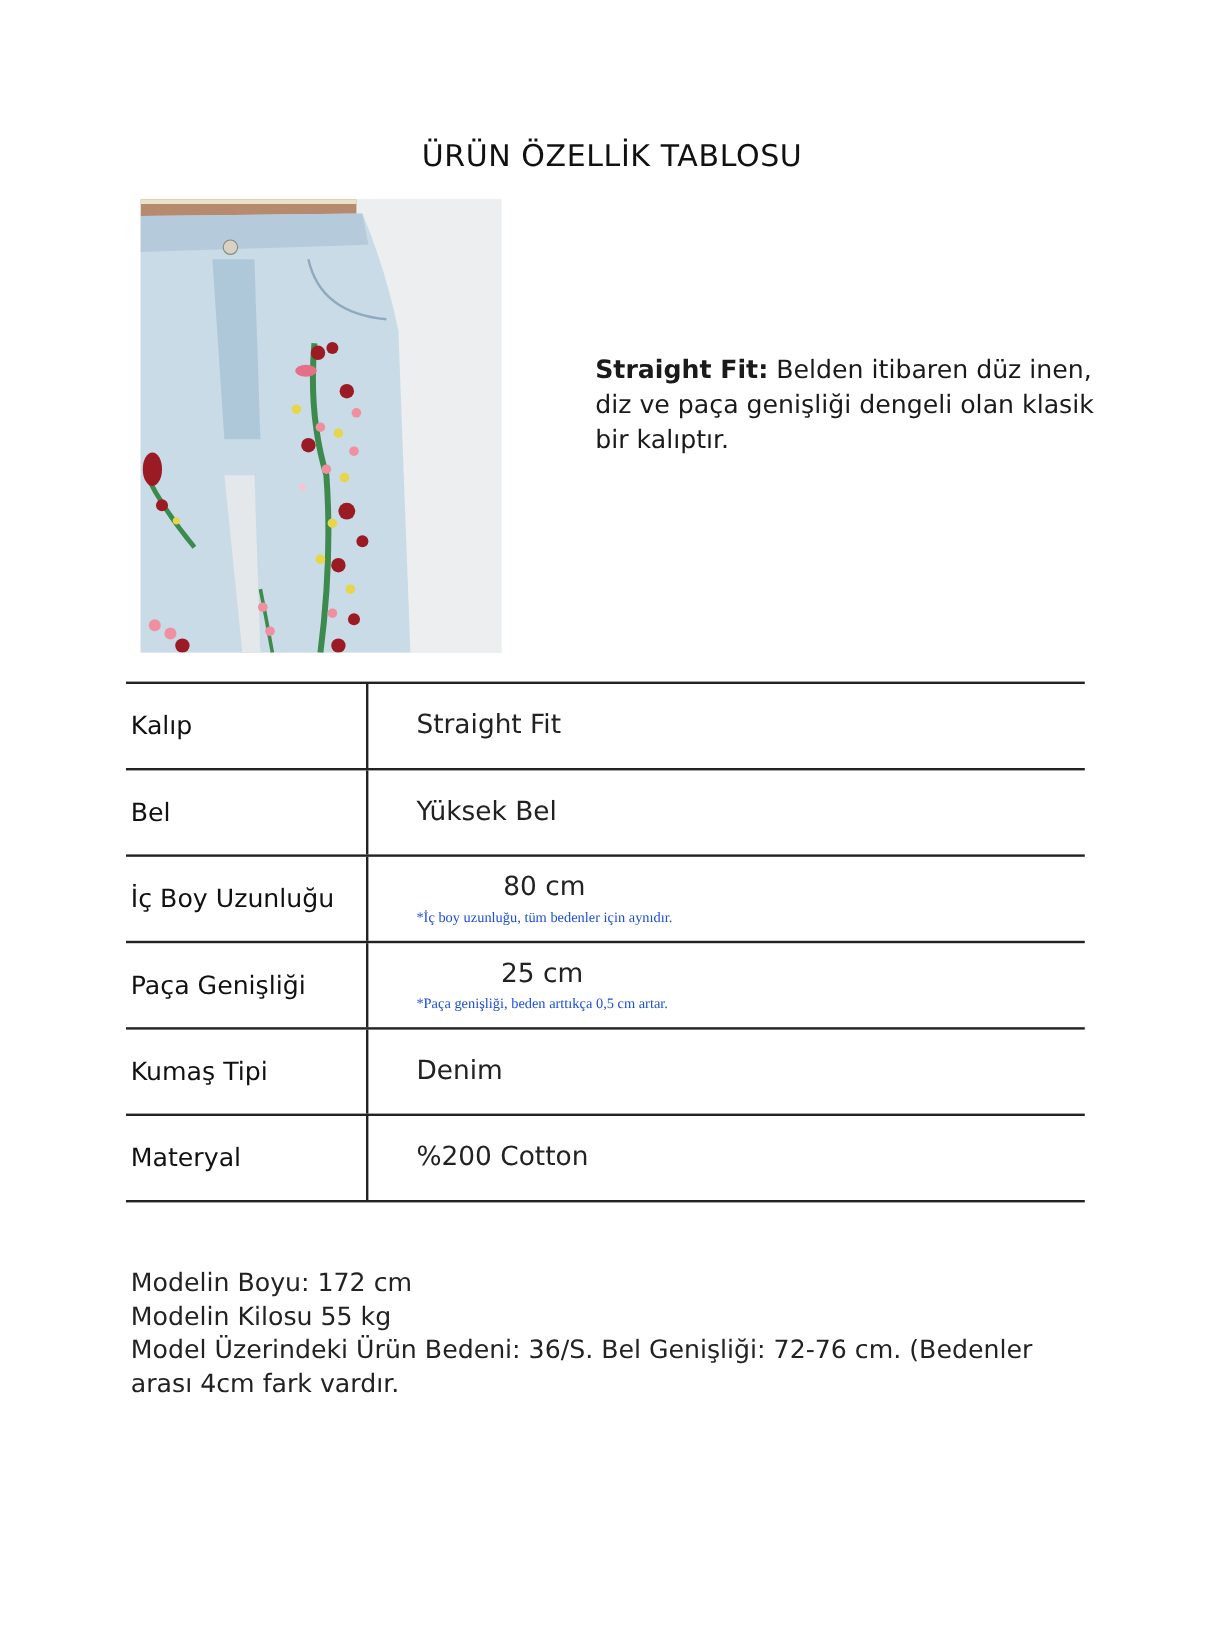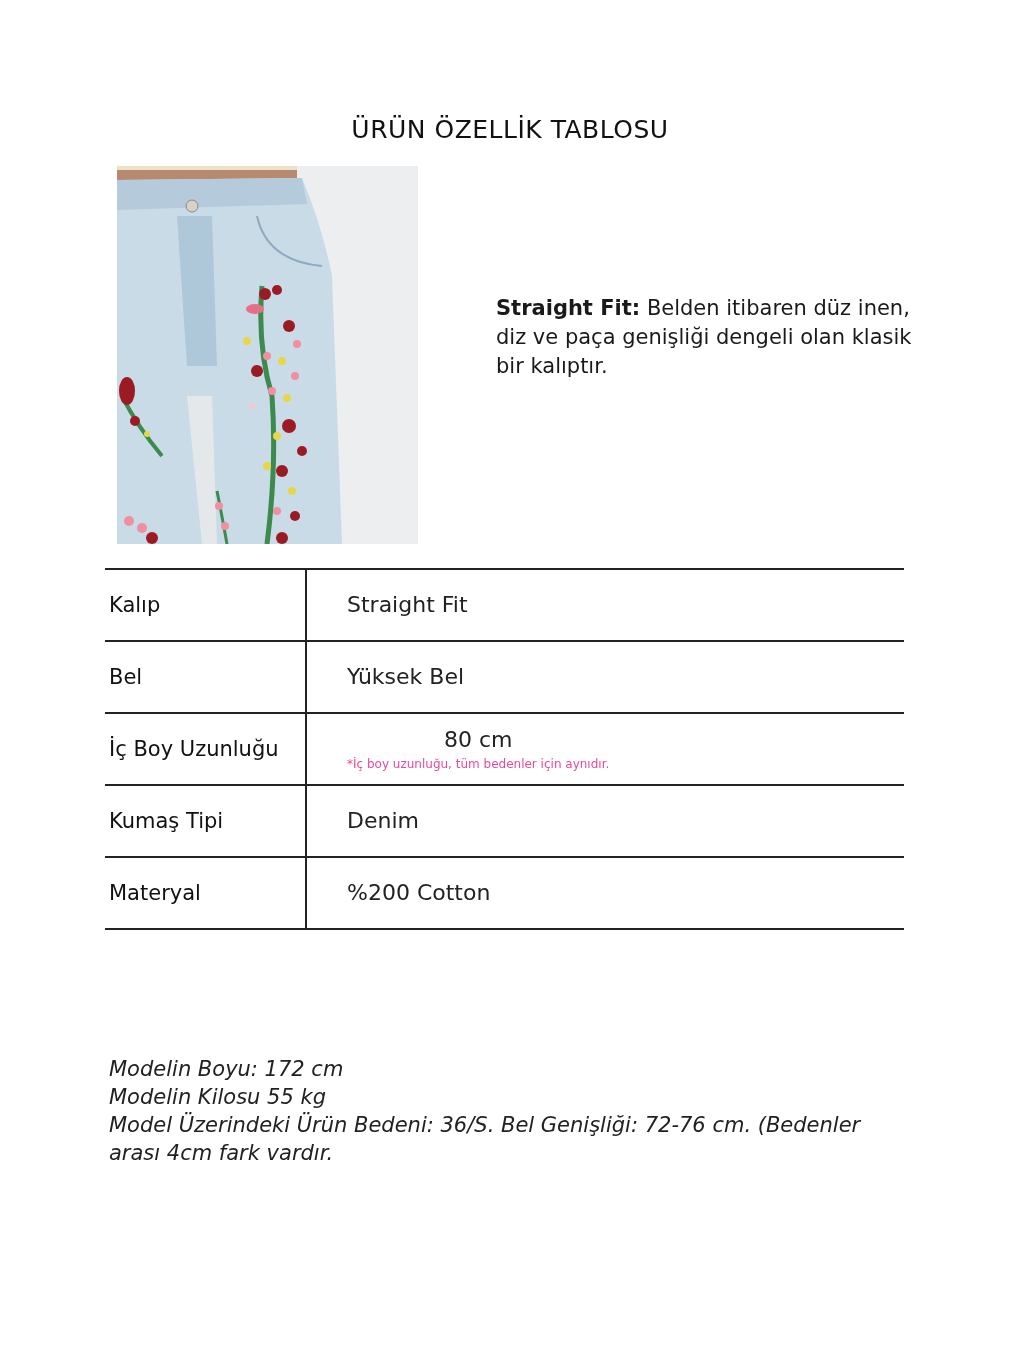--- a/index.html
+++ b/index.html
@@ -35,26 +35,26 @@
     border-right: 2px solid #222; box-sizing: border-box;
     display: flex; align-items: center; padding-left: 4px;
     font-weight: normal; font-size: 21px; color: #111;
   }
   .spec-value {
     position: absolute; left: 242px; top: 0; height: 100%;
     display: flex; flex-direction: column; justify-content: center;
     font-size: 22px; color: #222;
   }
   .spec-value .main { line-height: 26px; text-align: center; }
-  .spec-value .note { font-size: 12px; line-height: 14px; color: #ec4899; margin-top: 4px; }
+  .spec-value .note { font-size: 12px; line-height: 14px; color: #1d4ed8; margin-top: 4px; font-family: Liberation Serif, serif; }
   .model-info {
     position: absolute; left: 109px; top: 1055px; width: 800px;
     font-size: 21px; line-height: 28px; color: #222;
   }
-  .model-info div { white-space: normal; font-style: italic; }
+  .model-info div { white-space: normal; }
 </style>
 </head>
 <body>
 
 <h1 class="title">ÜRÜN ÖZELLİK TABLOSU</h1>
 
 <div class="photo">
   <svg width="301" height="378" viewBox="0 0 301 378" xmlns="http://www.w3.org/2000/svg">
     <rect width="301" height="378" fill="#eceeef"></rect>
 
@@ -129,20 +129,27 @@
     </div>
   </div>
   <div class="spec-row">
     <div class="spec-label">İç Boy Uzunluğu</div>
     <div class="spec-value">
       <span class="main">80 cm</span>
       <span class="note">*İç boy uzunluğu, tüm bedenler için aynıdır.</span>
     </div>
   </div>
   <div class="spec-row">
+    <div class="spec-label">Paça Genişliği</div>
+    <div class="spec-value">
+      <span class="main">25 cm</span>
+      <span class="note">*Paça genişliği, beden arttıkça 0,5 cm artar.</span>
+    </div>
+  </div>
+  <div class="spec-row">
     <div class="spec-label">Kumaş Tipi</div>
     <div class="spec-value">
       <span class="main">Denim</span>
     </div>
   </div>
   <div class="spec-row">
     <div class="spec-label">Materyal</div>
     <div class="spec-value">
       <span class="main">%200 Cotton</span>
     </div>

